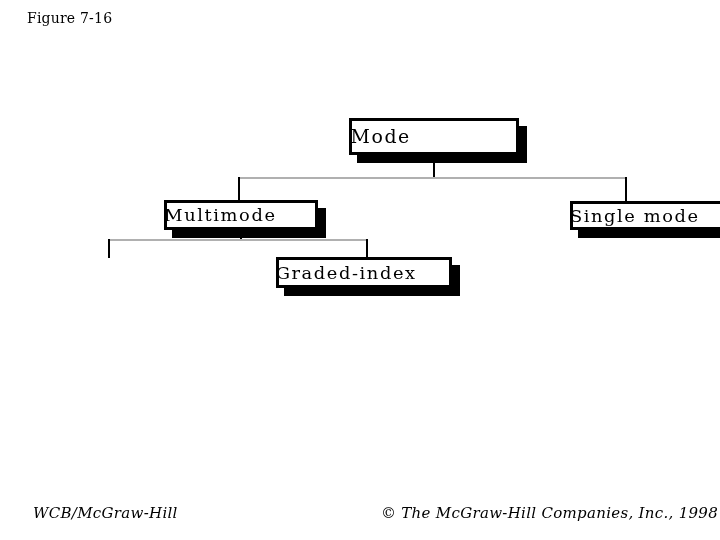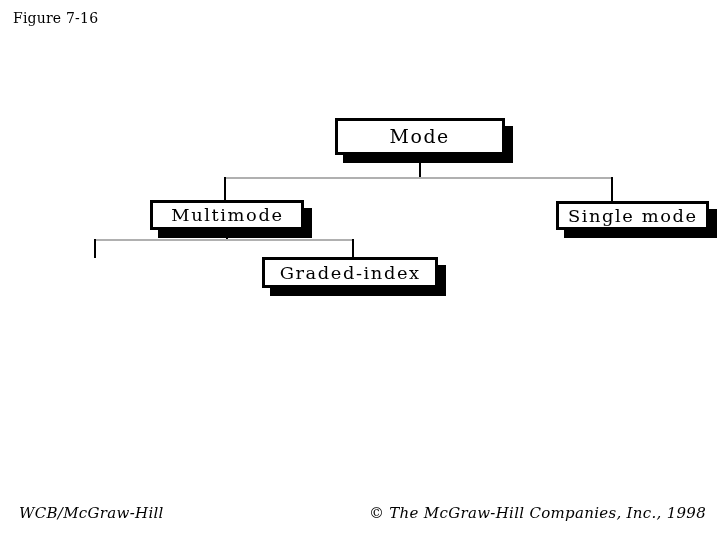--- a/index.html
+++ b/index.html
@@ -4,39 +4,38 @@
 <style>
   html, body { margin: 0; padding: 0; }
   body {
     width: 720px; height: 540px;
     background: #ffffff;
     position: relative;
     overflow: hidden;
     font-family: "DejaVu Serif", "Liberation Serif", serif;
     color: #000000;
   }
-  .slide { position: absolute; inset: 0; background: #ffffff; }
+  .slide { position: absolute; inset: 0; background: #ffffff; margin-left: 14px; }
 
   .figure-label {
     position: absolute;
     left: 13px; top: 10px;
     font-size: 14px;
     letter-spacing: 0.2px;
   }
 
   
   .node {
     position: absolute;
     box-sizing: border-box;
     background: #ffffff;
     border: 3px solid #000000;
     box-shadow: 8px 8px 0 0 #000000;
     display: flex;
     align-items: center;
-    justify-content: center;
     z-index: 2;
   }
   .node-label {
     font-size: 17px;
     letter-spacing: 1.5px;
     white-space: nowrap;
     transform: scaleX(1.05);
   }
   .node-mode         { left: 335px; top: 118px; width: 170px; height: 37px; }
   .node-mode .node-label { font-size: 18px; }
@@ -61,21 +60,21 @@
   .drop-graded  { left: 352px; top: 239px; height: 19px; }
 
   .footer-left, .footer-right {
     position: absolute;
     top: 504px;
     font-style: italic;
     font-size: 15px;
     letter-spacing: 0.3px;
   }
   .footer-left  { left: 19px; }
-  .footer-right { right: 14px; text-align: right; }
+  .footer-right { right: 2px; text-align: right; }
 </style>
 </head>
 <body>
 
 <div class="slide">
 
   <div class="figure-label">Figure 7-16</div>
 
   <div class="line v stem-mode" style="background: rgb(0, 0, 0);"></div>
   <div class="line h h-level1" style="background: rgb(176, 176, 176);"></div>

